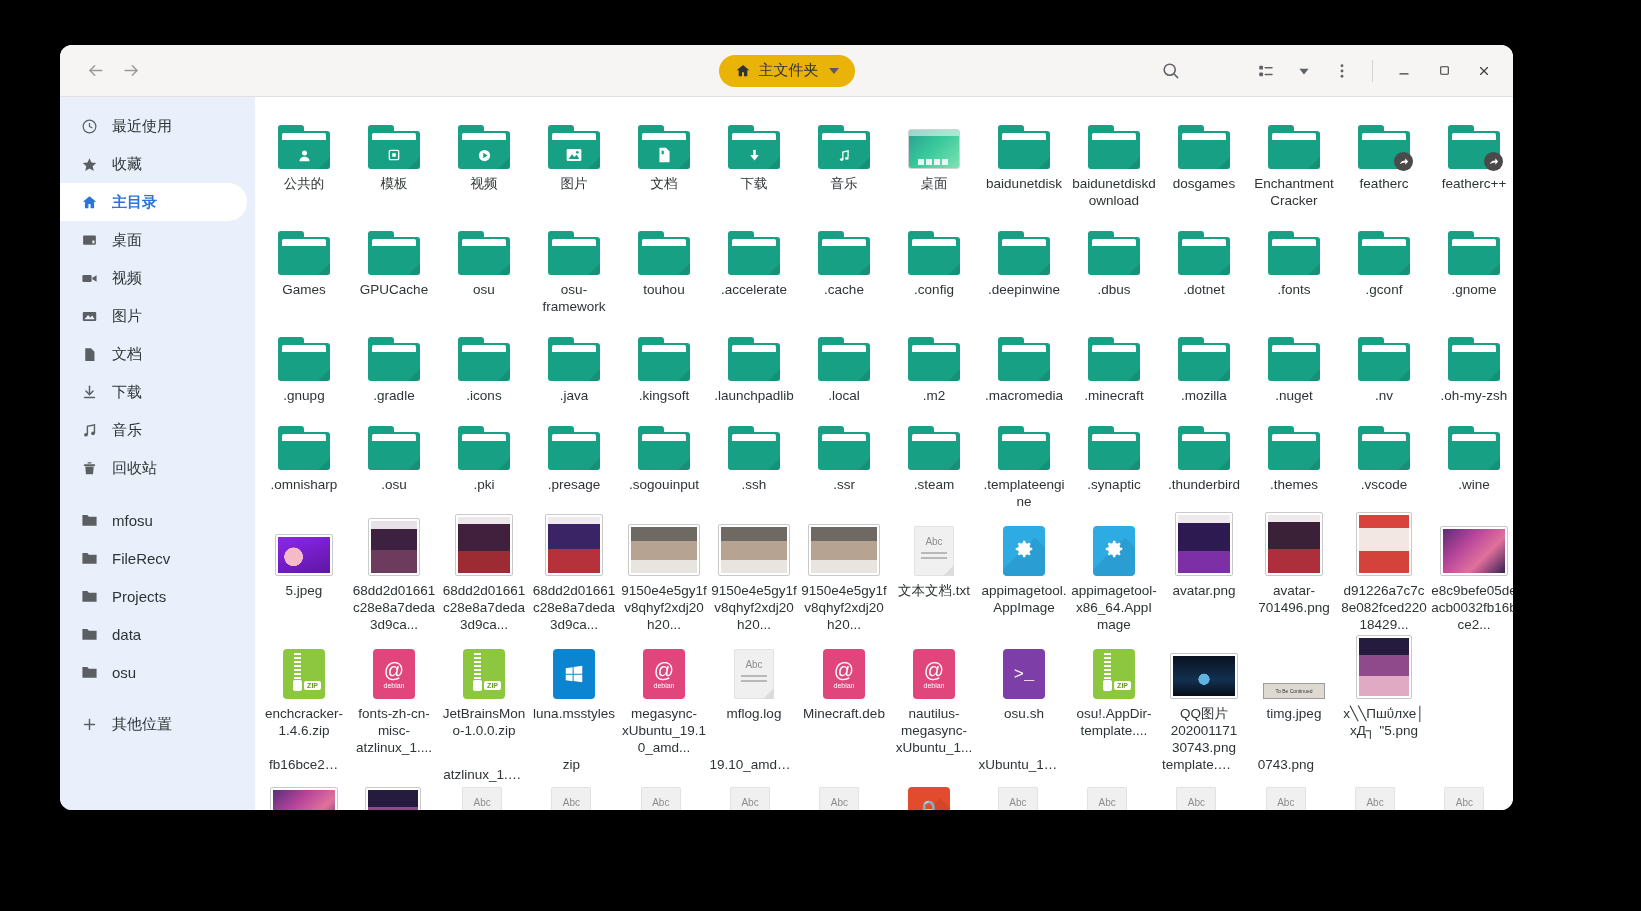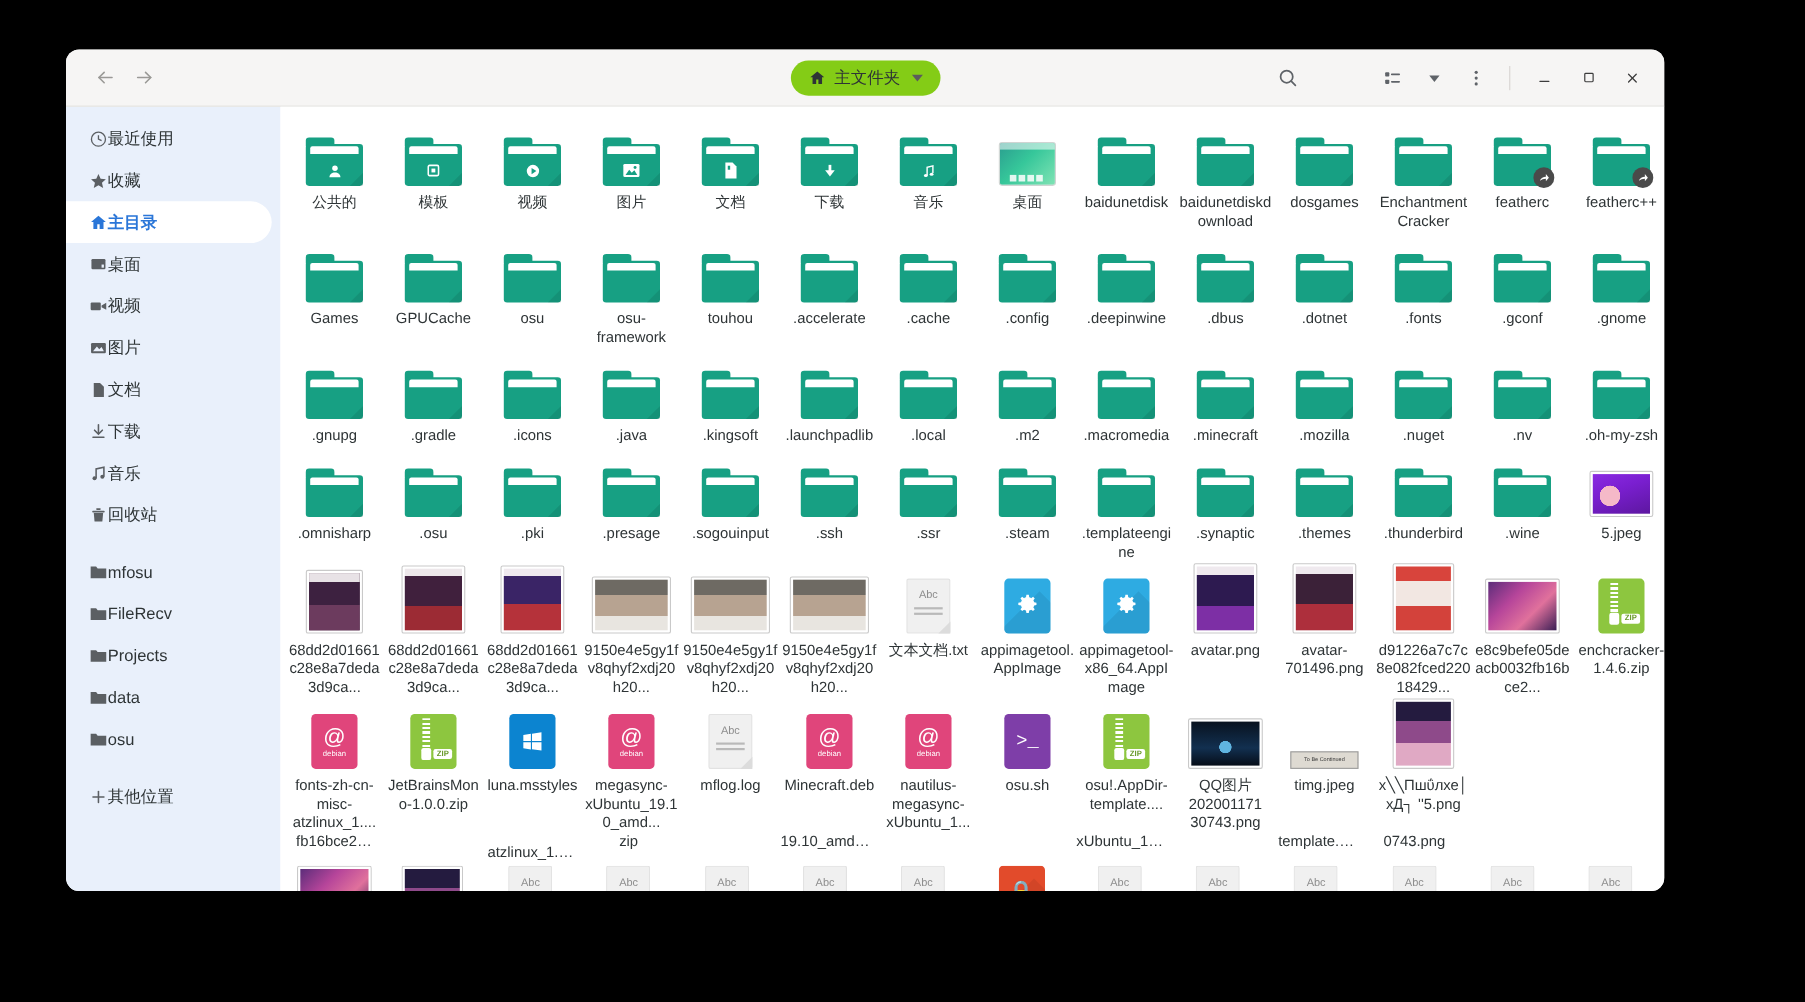--- a/index.html
+++ b/index.html
@@ -41,21 +41,21 @@
   .navbtn svg { display: block; }
   .pathbar-wrap {
     position: absolute;
     left: 0; right: 0;
     display: flex; justify-content: center;
     pointer-events: none;
   }
   .pathbar {
     pointer-events: auto;
     height: 32px;
-    background: #84cc16;
+    background: #eab308;
     border-radius: 16px;
     display: flex;
     align-items: center;
     gap: 8px;
     padding: 0 16px;
     color: #2e3436;
     font-size: 15px;
   }
   .pathbar .home-ico { display: flex; align-items: center; }
   .caret-down {
@@ -94,20 +94,21 @@
     width: 195px;
     min-width: 195px;
     background: #e9f0fb;
     padding-top: 10px;
     overflow: hidden;
   }
   .side-item {
     height: 38px;
     display: flex;
     align-items: center;
+    gap: 14px;
     padding: 0 12px 0 20px;
     color: #2e3436;
     font-size: 15px;
     border-radius: 0 19px 19px 0;
     margin-right: 8px;
   }
   .side-item .sico {
     width: 18px; height: 18px;
     display: flex; align-items: center; justify-content: center;
     color: #5b5f63;
@@ -1203,32 +1204,43 @@
           </div>
           <div class="cell">
             <div class="thumbwrap">
               <div class="folder">
                 <div class="tab"></div>
                 <div class="body-f"></div>
                 <div class="lip"></div>
                 <div class="shade"></div>
               </div>
             </div>
+            <div class="label">.thunderbird</div>
+          </div>
+          <div class="cell">
+            <div class="thumbwrap">
+              <div class="folder">
+                <div class="tab"></div>
+                <div class="body-f"></div>
+                <div class="lip"></div>
+                <div class="shade"></div>
+              </div>
+            </div>
             <div class="label">.themes</div>
           </div>
           <div class="cell">
             <div class="thumbwrap">
               <div class="folder">
                 <div class="tab"></div>
                 <div class="body-f"></div>
                 <div class="lip"></div>
                 <div class="shade"></div>
               </div>
             </div>
-            <div class="label">.thunderbird</div>
+            <div class="label">.vscode</div>
           </div>
           <div class="cell">
             <div class="thumbwrap">
               <div class="folder">
                 <div class="tab"></div>
                 <div class="body-f"></div>
                 <div class="lip"></div>
                 <div class="shade"></div>
               </div>
             </div>

